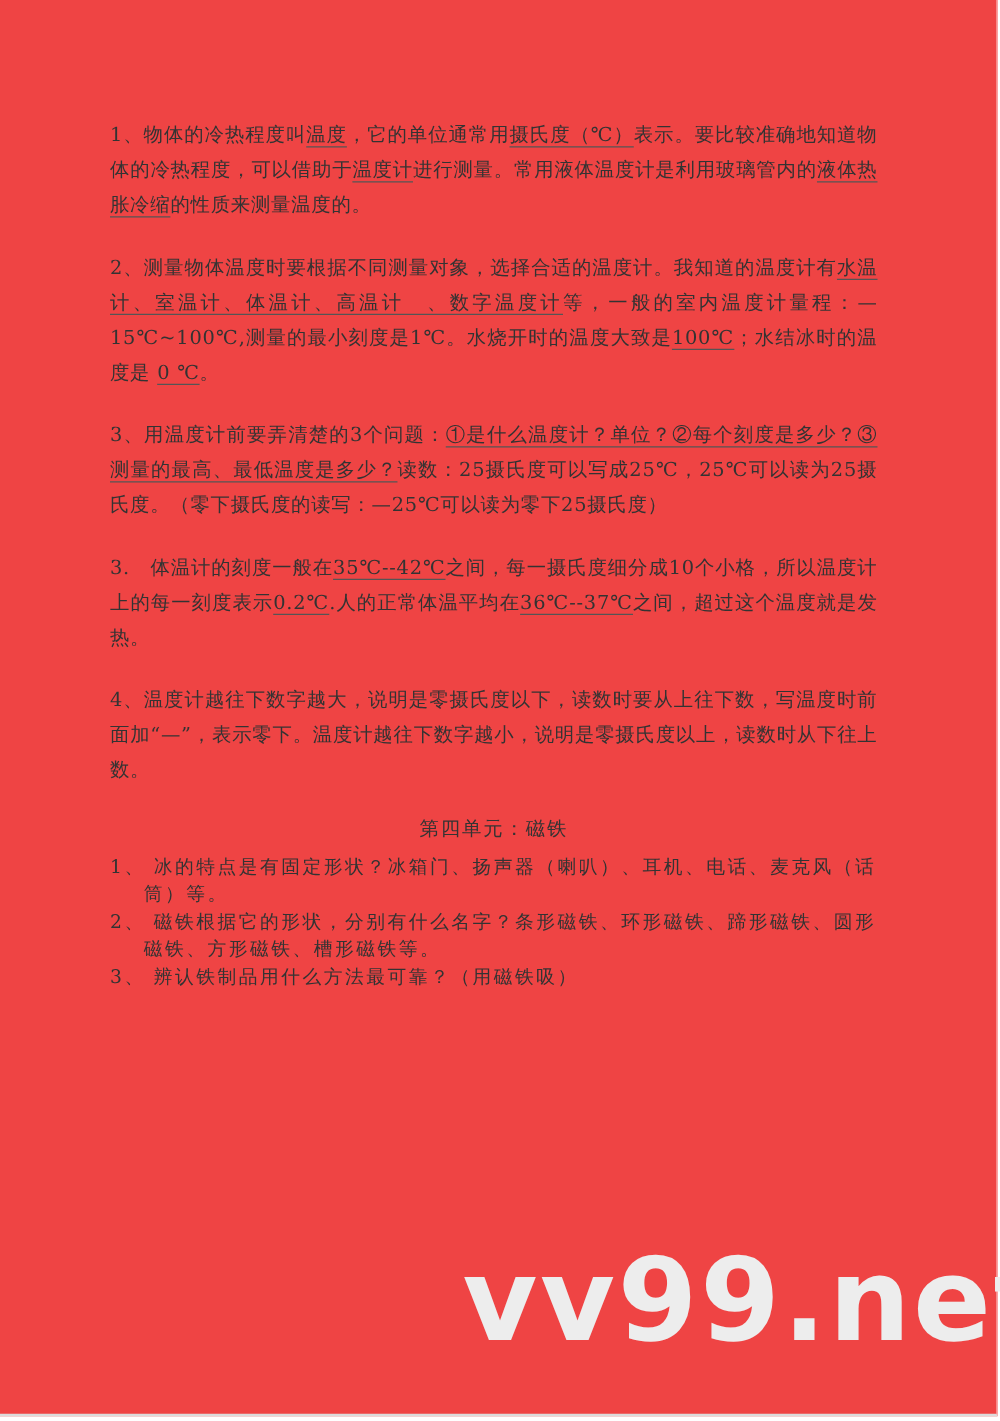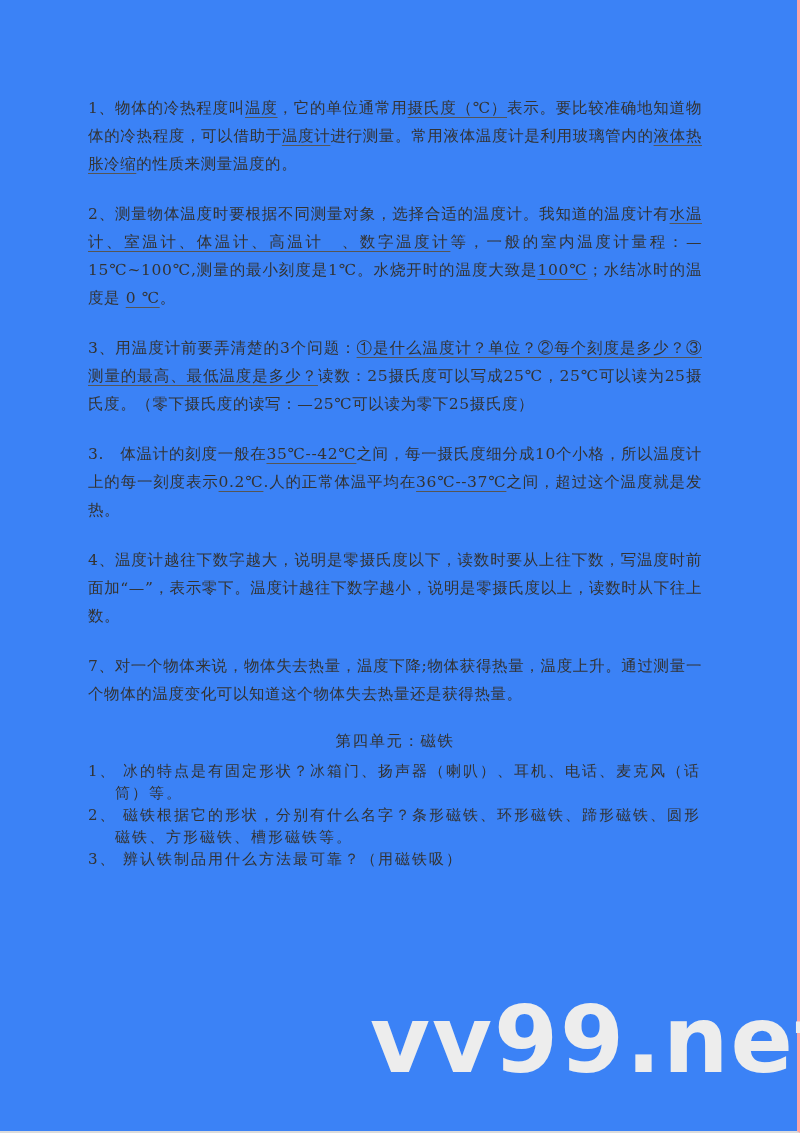--- a/index.html
+++ b/index.html
@@ -3,22 +3,22 @@
 <meta charset="utf-8">
 <style>
   html, body { margin: 0; padding: 0; background: #ffffff; }
   body {
     width: 800px; height: 1137px; position: relative; overflow: hidden;
     font-family: "DejaVu Serif", "Liberation Serif", serif;
     color: #333333;
   }
   .page {
     position: absolute; left: 0; top: 0; width: 797px; height: 1131px;
-    background: #3b82f6;
-    border-right: 3px solid #fca5a5;
+    background: #ef4444;
+    border-right: 1px solid #fca5a5;
     border-bottom: 2px solid #dcdcdc;
   }
   .content {
     position: absolute; left: 88px; top: 94px; width: 614px;
   }
   .para {
     font-size: 15.5px; line-height: 28px; letter-spacing: 0.6px;
     margin: 0 0 22px 0; text-align: justify;
   }
   .u { text-decoration: underline; text-decoration-color: #555; text-underline-offset: 4px; }
@@ -45,21 +45,20 @@
 <body>
 
 <div class="page">
   <div class="content">
     <div id="paras">
         <p class="para"><span>1、物体的冷热程度叫</span><span class="u">温度</span><span>，它的单位通常用</span><span class="u">摄氏度（℃）</span><span>表示。要比较准确地知道物体的冷热程度，可以借助于</span><span class="u">温度计</span><span>进行测量。常用液体温度计是利用玻璃管内的</span><span class="u">液体热胀冷缩</span><span>的性质来测量温度的。</span></p>
         <p class="para"><span>2、测量物体温度时要根据不同测量对象，选择合适的温度计。我知道的温度计有</span><span class="u">水温计、室温计、体温计、高温计　、数字温度计</span><span>等，一般的室内温度计量程：—15℃~100℃,测量的最小刻度是1℃。水烧开时的温度大致是</span><span class="u">100℃</span><span>；水结冰时的温度是 </span><span class="u">0 ℃</span><span>。</span></p>
         <p class="para"><span>3、用温度计前要弄清楚的3个问题：</span><span class="u">①是什么温度计？单位？②每个刻度是多少？③测量的最高、最低温度是多少？</span><span>读数：25摄氏度可以写成25℃，25℃可以读为25摄氏度。（零下摄氏度的读写：—25℃可以读为零下25摄氏度）</span></p>
         <p class="para"><span>3.　体温计的刻度一般在</span><span class="u">35℃--42℃</span><span>之间，每一摄氏度细分成10个小格，所以温度计上的每一刻度表示</span><span class="u">0.2℃</span><span>.人的正常体温平均在</span><span class="u">36℃--37℃</span><span>之间，超过这个温度就是发热。</span></p>
         <p class="para"><span>4、温度计越往下数字越大，说明是零摄氏度以下，读数时要从上往下数，写温度时前面加“—”，表示零下。温度计越往下数字越小，说明是零摄氏度以上，读数时从下往上数。</span></p>
-        <p class="para"><span>7、对一个物体来说，物体失去热量，温度下降;物体获得热量，温度上升。通过测量一个物体的温度变化可以知道这个物体失去热量还是获得热量。</span></p>
       </div>
 
     <div class="section-title">第四单元：磁铁</div>
 
     <ul class="list">
       <li class="list-item">
         <span class="list-num">1、</span>
         <span class="list-text">冰的特点是有固定形状？冰箱门、扬声器（喇叭）、耳机、电话、麦克风（话筒）等。</span>
       </li>
       <li class="list-item">

